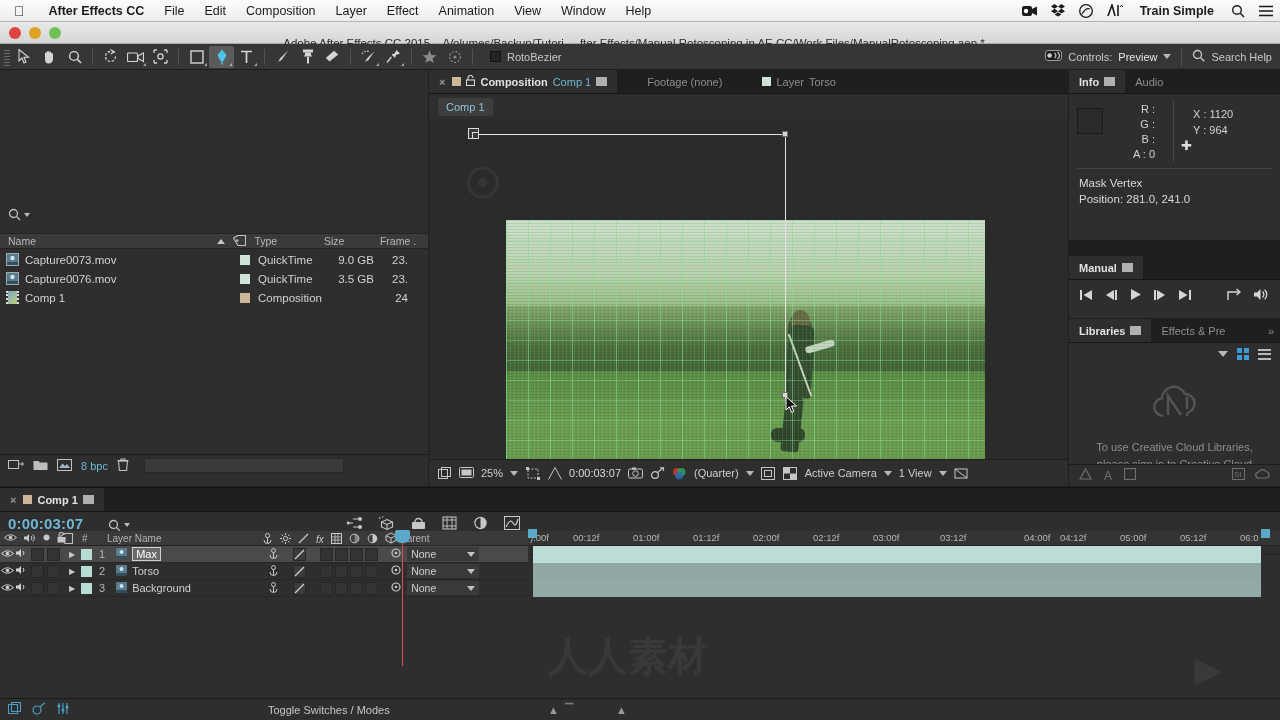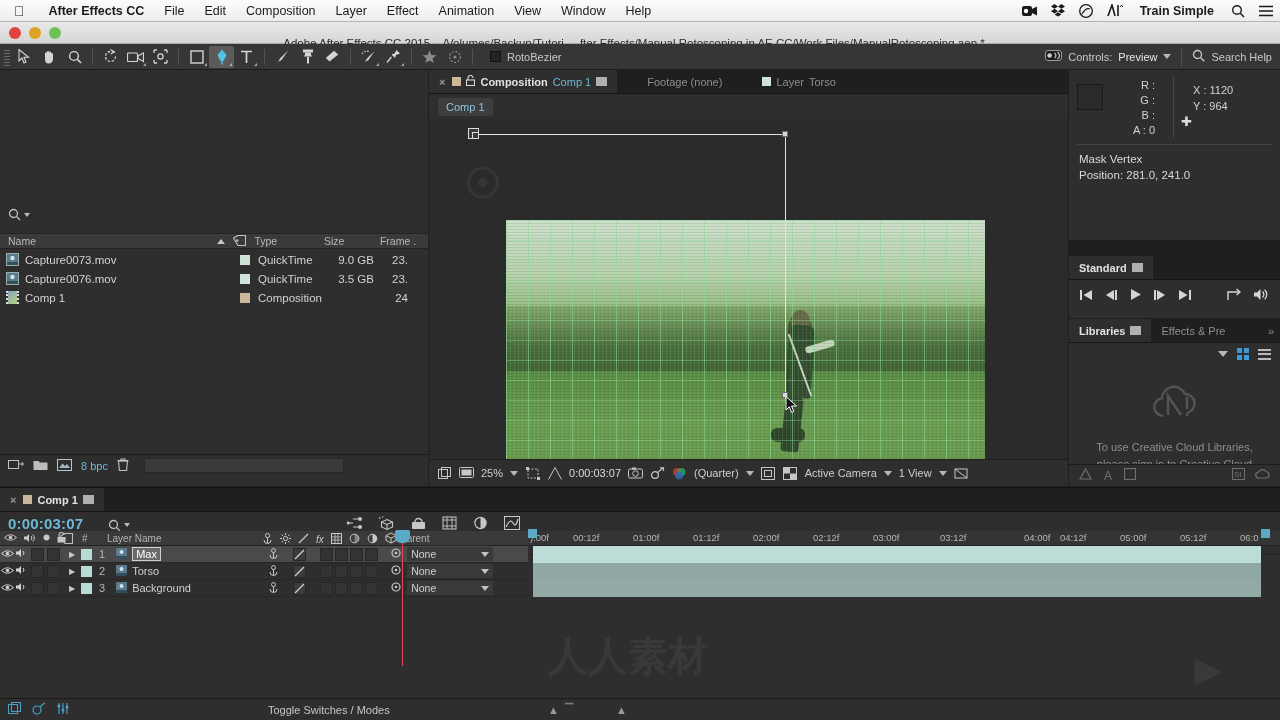--- a/index.html
+++ b/index.html
@@ -229,21 +229,21 @@
   .lay-row { position: absolute; left: 0; width: 528px; height: 17px;
      display: flex; align-items: center; font-size: 11px; color: #d0d0d0;
      border-bottom: 1px solid #262626; }
   .lay-row.sel { background: #4a4a4a; }
   .eye { width: 14px; text-align: center; color: #cfcfcf; font-size: 10px; }
   .cellbox { width: 13px; height: 13px; background: #333; border: 1px solid #272727; }
   .lcolor { width: 11px; height: 11px; background: #b8dcd4; }
   .lnum { width: 20px; text-align: center; color: #b8b8b8; }
   .lname { display: flex; align-items: center; gap: 5px; padding-left: 4px; width: 146px; }
   .lname-edit { background: #6a6a6a; border: 1px solid #cfcfcf; padding: 0 3px; color: #fff; }
-  .parent-sel { width: 86px; height: 14px; background: #3a3a3a; display: flex;
+  .parent-sel { width: 72px; height: 14px; background: #3a3a3a; display: flex;
      align-items: center; justify-content: space-between; padding: 0 4px;
      font-size: 10.5px; color: #d0d0d0; }
   .tri-dn { width: 0; height: 0; border-left: 4px solid transparent;
      border-right: 4px solid transparent; border-top: 5px solid #c2c2c2; }
   .ruler { position: absolute; left: 528px; top: 43px; width: 752px; height: 15px;
      background: #343434; border-bottom: 1px solid #232323; }
   .rtick { position: absolute; top: 1px; font-size: 9.5px; color: #b6b6b6; }
   .tl-tracks { position: absolute; left: 528px; top: 58px; width: 752px; height: 120px; }
   .track { position: absolute; left: 5px; width: 728px; height: 17px; }
   .t1 { background: #bcdcd8; }
@@ -697,20 +697,29 @@
         <span class="cf-ico">
           <svg width="14" height="13" viewBox="0 0 14 13">
               <rect x="1" y="2" width="12" height="9" fill="none" stroke="#c6c6c6"></rect>
               <path d="M1 2 L13 11" stroke="#c6c6c6"></path>
             </svg>
         </span>
       </div>
     </div>
 
     <div class="panel" id="info">
+      <div class="ptabs">
+        <div class="ptab active">
+          <span>Info</span>
+          <span class="hamb"></span>
+        </div>
+        <div class="ptab">
+          <span>Audio</span>
+        </div>
+      </div>
       <div class="info-body">
         <div class="swatch"></div>
         <div class="rgba">
           <div><span>R :</span> <span></span></div>
           <div><span>G :</span> <span></span></div>
           <div><span>B :</span> <span></span></div>
           <div><span>A :</span> <span>0</span></div>
         </div>
         <div class="vsep"></div>
         <div class="crosshair">✚</div>
@@ -722,21 +731,21 @@
       <div class="info-hr"></div>
       <div class="maskinfo">
         <div>Mask Vertex</div>
         <div>Position: 281.0, 241.0</div>
       </div>
     </div>
 
     <div class="panel" id="preview">
       <div class="ptabs">
         <div class="ptab active">
-          <span>Standard</span>
+          <span>Manual</span>
           <span class="hamb"></span>
         </div>
       </div>
       <div class="prev-btns">
         <span>
           <svg width="14" height="12" viewBox="0 0 14 12">
               <rect x="1" y="1" width="2" height="10" fill="#d5d5d5"></rect>
               <path d="M13 1 L13 11 L4.5 6 Z" fill="#d5d5d5"></path>
             </svg>
         </span>

